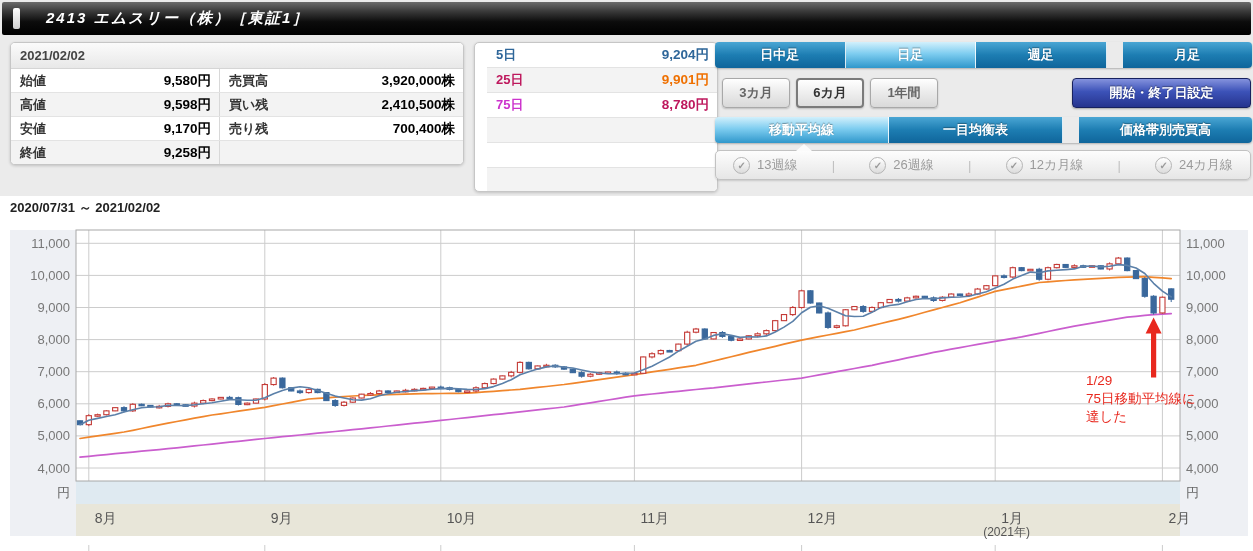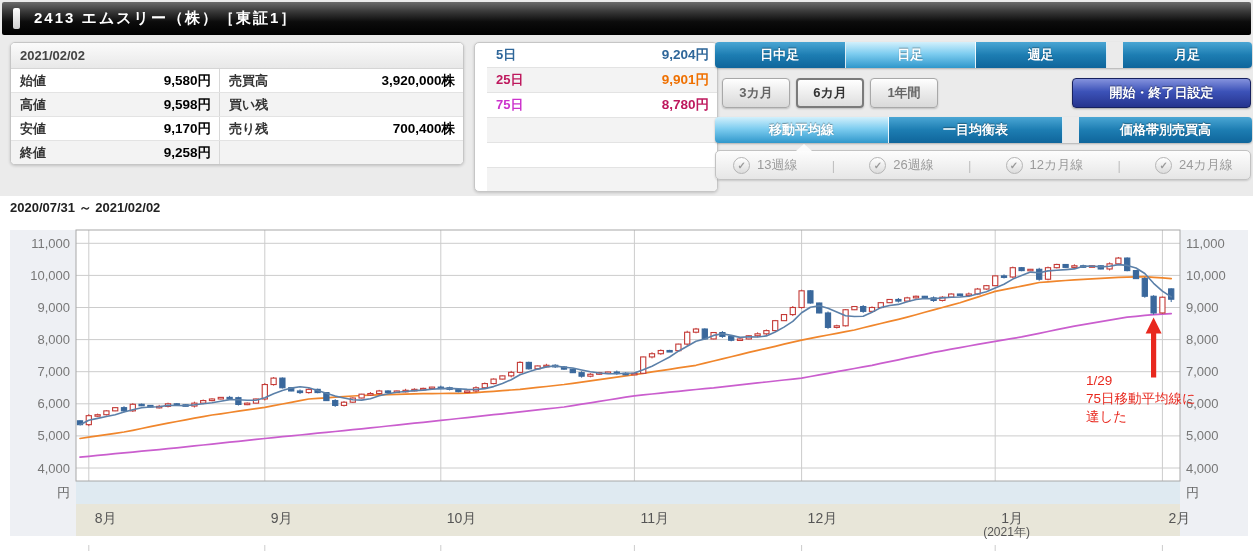--- a/index.html
+++ b/index.html
@@ -5,21 +5,21 @@
   html,body{margin:0;padding:0;background:#fff;}
   .page{position:relative;width:1253px;height:551px;overflow:hidden;
         font-family:"Liberation Sans",sans-serif;background:#fff;}
   .top-section{position:absolute;left:0;top:0;width:1253px;height:196px;background:#ebebeb;}
   
   .title-bar{position:absolute;left:2px;top:2px;right:2px;height:33px;
      background:linear-gradient(180deg,#6b6b6b 0%,#3a3a3a 28%,#0c0c0c 60%,#000 100%);
      border-radius:2px;display:flex;align-items:center;}
   .title-accent{width:7px;height:21px;margin-left:11px;border-radius:2px;
      background:linear-gradient(180deg,#fff,#cfcfcf);}
-  .title-text{color:#fff;font-size:15px;font-weight:bold;letter-spacing:2px;margin-left:14px;}
+  .title-text{color:#fff;font-size:15px;font-weight:bold;letter-spacing:2px;margin-left:26px;font-style:italic;}
   
   .panel{position:absolute;background:#fff;border:1px solid #c6c6c6;border-radius:5px;
      box-shadow:0 1px 3px rgba(0,0,0,.18);overflow:hidden;}
   .quote-panel{left:10px;top:42px;width:452px;height:121px;}
   .q-date{height:25px;line-height:25px;padding-left:9px;font-size:13px;font-weight:bold;color:#444;
      background:linear-gradient(180deg,#fbfbfb,#e8e8e8);border-bottom:1px solid #d5d5d5;}
   .q-row{display:flex;height:23px;line-height:23px;font-size:13px;border-bottom:1px solid #e3e3e3;}
   .q-row:last-child{border-bottom:none;}
   .q-row.alt{background:#f3f3f3;}
   .q-cell{display:flex;}
@@ -97,20 +97,21 @@
             <span class="q-value">3,920,000株</span>
           </div>
       </div>
       <div class="q-row alt">
         <div class="q-cell q-left">
             <span class="q-label">高値</span>
             <span class="q-value">9,598円</span>
           </div>
         <div class="q-cell q-right">
             <span class="q-label">買い残</span>
+            <span class="q-value">2,410,500株</span>
           </div>
       </div>
       <div class="q-row">
         <div class="q-cell q-left">
             <span class="q-label">安値</span>
             <span class="q-value">9,170円</span>
           </div>
         <div class="q-cell q-right">
             <span class="q-label">売り残</span>
             <span class="q-value">700,400株</span>

